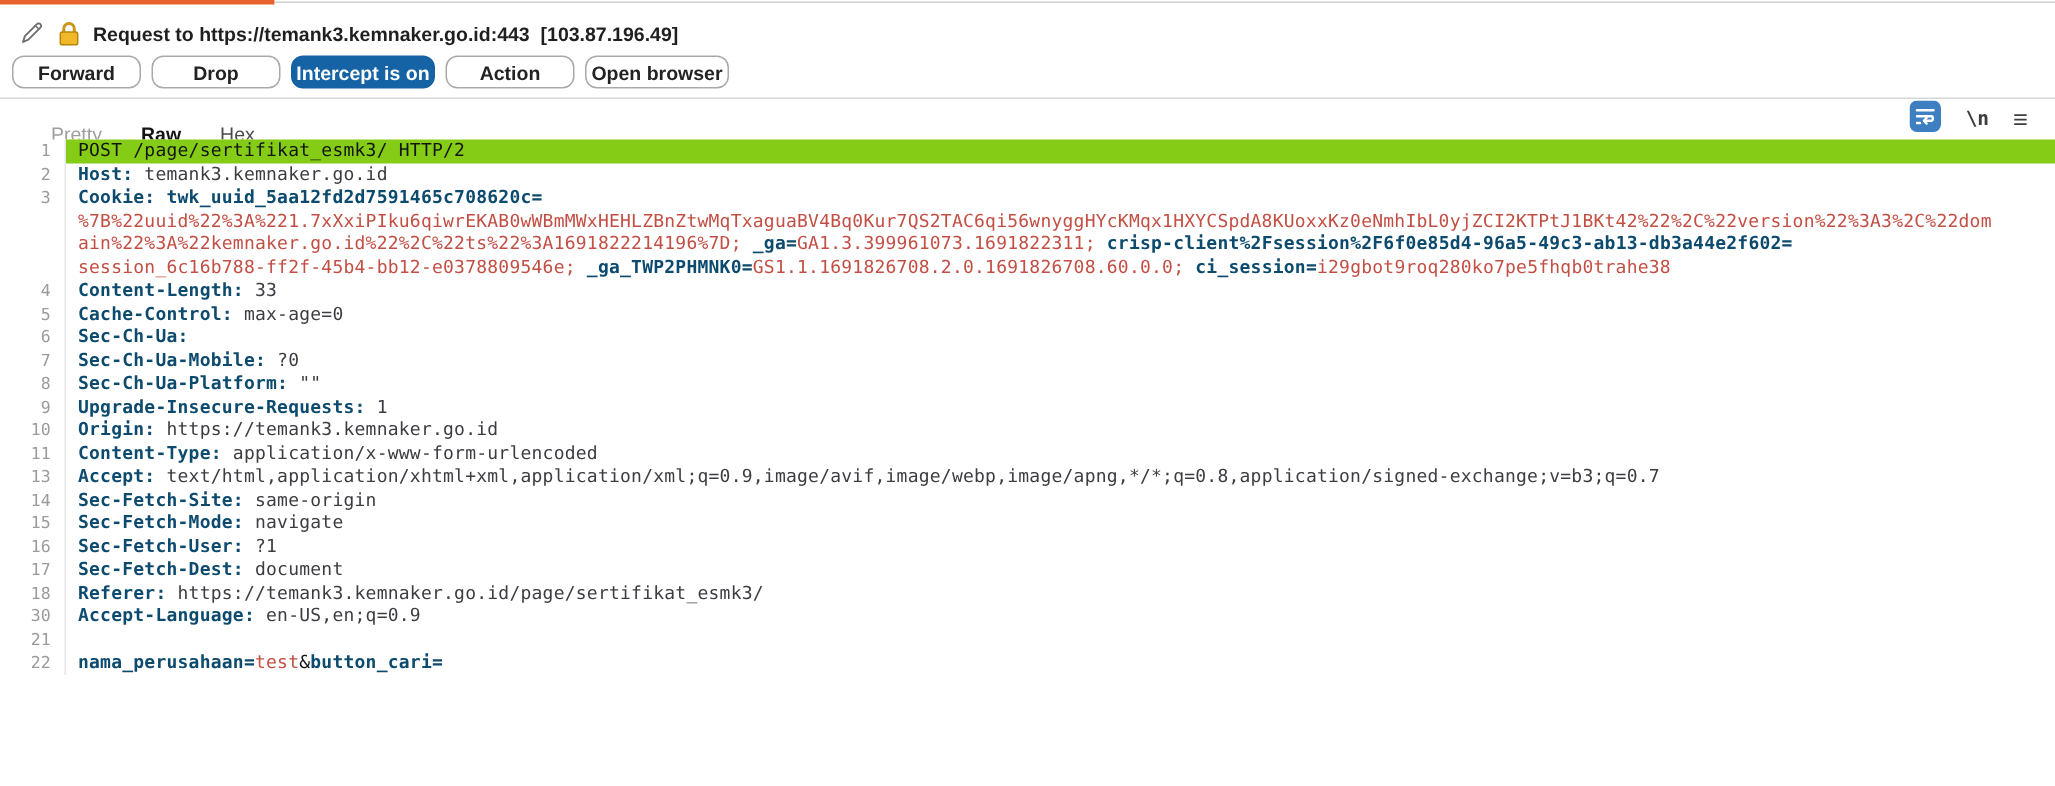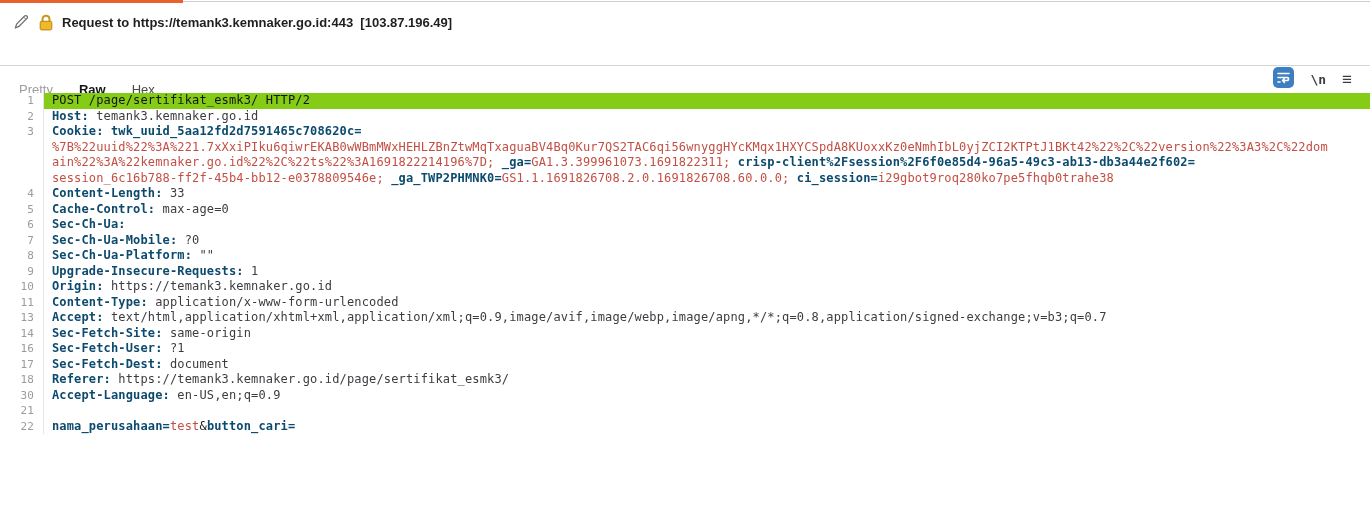--- a/index.html
+++ b/index.html
@@ -27,21 +27,21 @@
     display:flex; align-items:center; justify-content:center; cursor:default;
     font-family:"Liberation Sans","DejaVu Sans",sans-serif;
   }
   .btn.active { background:#1563a5; border-color:#1563a5; color:#ffffff; }
   .btn.wide { width:96px; }
 
   .divider { position:absolute; top:65px; left:0; width:100%; height:1px; background:#d6d6d6; }
 
   
   .tabrow { position:absolute; top:66px; left:0; width:100%; height:27px; display:flex; align-items:center; }
-  .tabs { display:flex; padding-left:6px;margin-top:20px; }
+  .tabs { display:flex; padding-left:21px;margin-top:20px; }
   .tab { position:relative; padding:0 13px; font-size:13px; height:27px; display:flex; align-items:center; cursor:default; }
   .tab.inactive { color:#9e9e9e; }
   .tab.plain { color:#4a4a4a; }
   .tab.selected { color:#141414; font-weight:bold; }
   .tab.selected::after { content:""; position:absolute; left:6px; right:6px; bottom:0; height:3px; background:#e8622d; }
   .tabicons { margin-left:auto; display:flex; align-items:center; gap:16px; padding-right:18px; }
   .nlbtn { font-family:"DejaVu Sans Mono",monospace; font-size:13px; font-weight:bold; color:#3d3d3d; cursor:default; }
   .menubtn { font-size:17px; color:#3d3d3d; line-height:1; cursor:default; }
 
   
@@ -76,20 +76,27 @@
     </span>
     <span class="ico">
       <svg width="14" height="17" viewBox="0 0 14 17">
         <path d="M3.5 8V5.2C3.5 3.2 5 1.7 7 1.7s3.5 1.5 3.5 3.5V8" fill="none" stroke="#c9971a" stroke-width="2"></path>
         <rect x="1.2" y="7.3" width="11.6" height="8.6" rx="1.4" fill="#f0b929" stroke="#b8860b" stroke-width="1"></rect>
       </svg>
     </span>
     <span class="title">Request to https://temank3.kemnaker.go.id:443  [103.87.196.49]</span>
   </div>
 
+  <div class="btnrow">
+    <button class="btn">Forward</button>
+    <button class="btn">Drop</button>
+    <button class="btn active wide">Intercept is on</button>
+    <button class="btn">Action</button>
+    <button class="btn wide">Open browser</button>
+  </div>
 
   <div class="divider"></div>
 
   <div class="tabrow">
     <div class="tabs">
       <div class="tab inactive">Pretty</div>
       <div class="tab selected">Raw</div>
       <div class="tab plain">Hex</div>
     </div>
     <div class="tabicons">
@@ -167,20 +174,24 @@
         </div>
         <div class="row">
           <span class="ln">13</span>
           <span class="code"><span class="sg-h">Accept:</span><span class="sg-v"> text/html,application/xhtml+xml,application/xml;q=0.9,image/avif,image/webp,image/apng,*/*;q=0.8,application/signed-exchange;v=b3;q=0.7</span></span>
         </div>
         <div class="row">
           <span class="ln">14</span>
           <span class="code"><span class="sg-h">Sec-Fetch-Site:</span><span class="sg-v"> same-origin</span></span>
         </div>
         <div class="row">
+          <span class="ln">15</span>
+          <span class="code"><span class="sg-h">Sec-Fetch-Mode:</span><span class="sg-v"> navigate</span></span>
+        </div>
+        <div class="row">
           <span class="ln">16</span>
           <span class="code"><span class="sg-h">Sec-Fetch-User:</span><span class="sg-v"> ?1</span></span>
         </div>
         <div class="row">
           <span class="ln">17</span>
           <span class="code"><span class="sg-h">Sec-Fetch-Dest:</span><span class="sg-v"> document</span></span>
         </div>
         <div class="row">
           <span class="ln">18</span>
           <span class="code"><span class="sg-h">Referer:</span><span class="sg-v"> https://temank3.kemnaker.go.id/page/sertifikat_esmk3/</span></span>

